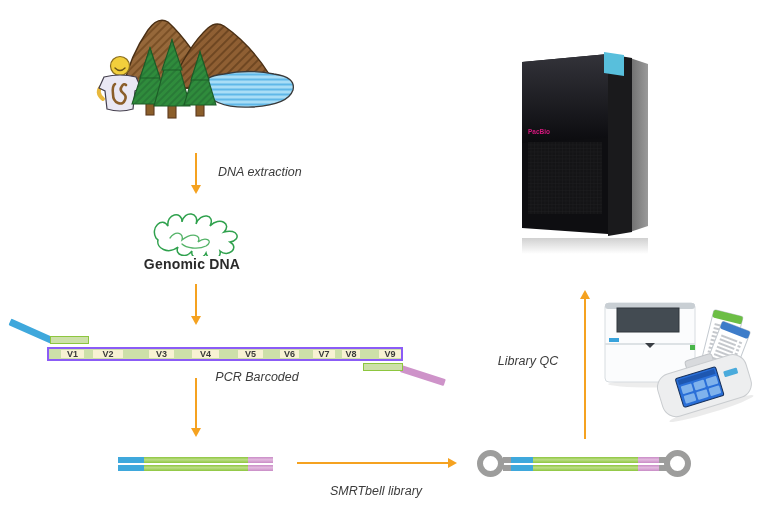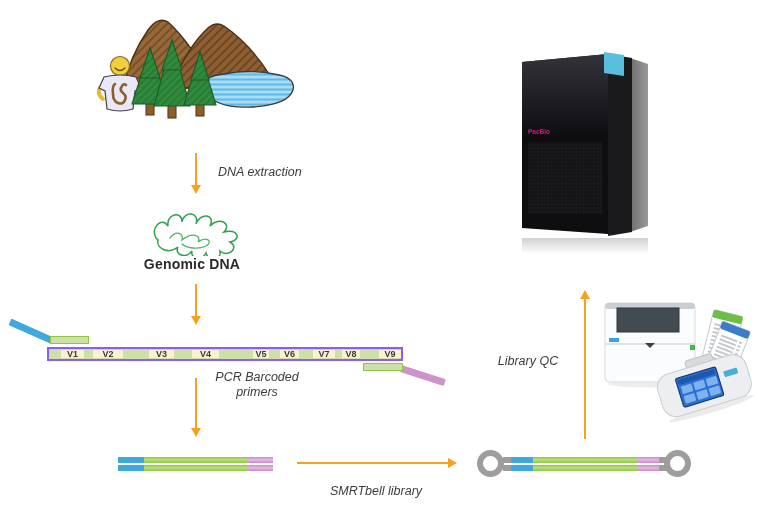--- a/index.html
+++ b/index.html
@@ -104,35 +104,34 @@
   <div class="ah-down" style="left:191px;top:316px;"></div>
 
   <div class="tail" style="left:6px;top:337px;width:46px;background:#3FA8DC;transform:rotate(24deg);transform-origin:100% 50%;"></div>
   <div class="primer" style="left:50px;top:336px;width:39px;"></div>
 
   <div class="gene-bar">
     <div class="vseg" style="left:12px;width:23px;">V1</div>
     <div class="vseg" style="left:44px;width:30px;">V2</div>
     <div class="vseg" style="left:100px;width:25px;">V3</div>
     <div class="vseg" style="left:137px;width:27px;margin-left:6px;">V4</div>
-    <div class="vseg" style="left:204px;width:16px;">V5</div>
+    <div class="vseg" style="left:189px;width:25px;">V5</div>
     <div class="vseg" style="left:231px;width:19px;">V6</div>
     <div class="vseg" style="left:264px;width:22px;">V7</div>
     <div class="vseg" style="left:293px;width:18px;">V8</div>
     <div class="vseg" style="left:330px;width:22px;">V9</div>
   </div>
 
   <div class="tail" style="left:401px;top:365px;width:46px;background:#CE93C9;transform:rotate(18deg);transform-origin:0 50%;"></div>
   <div class="primer" style="left:363px;top:363px;width:40px;"></div>
 
   <div class="vline" style="left:195px;top:378px;height:51px;"></div>
   <div class="ah-down" style="left:191px;top:428px;"></div>
   <div class="lbl-it center" style="left:197px;top:370px;width:120px;">
     <div>PCR Barcoded</div>
-    <div>primers</div>
   </div>
 
   <div class="abs" style="left:118px;top:457px;">
     <div class="strand">
       <div class="seg-blue" style="width:26px;"></div>
       <div class="seg-green" style="width:104px;"></div>
       <div class="seg-pink" style="width:25px;"></div>
     </div>
     <div class="strand">
       <div class="seg-blue" style="width:26px;"></div>

